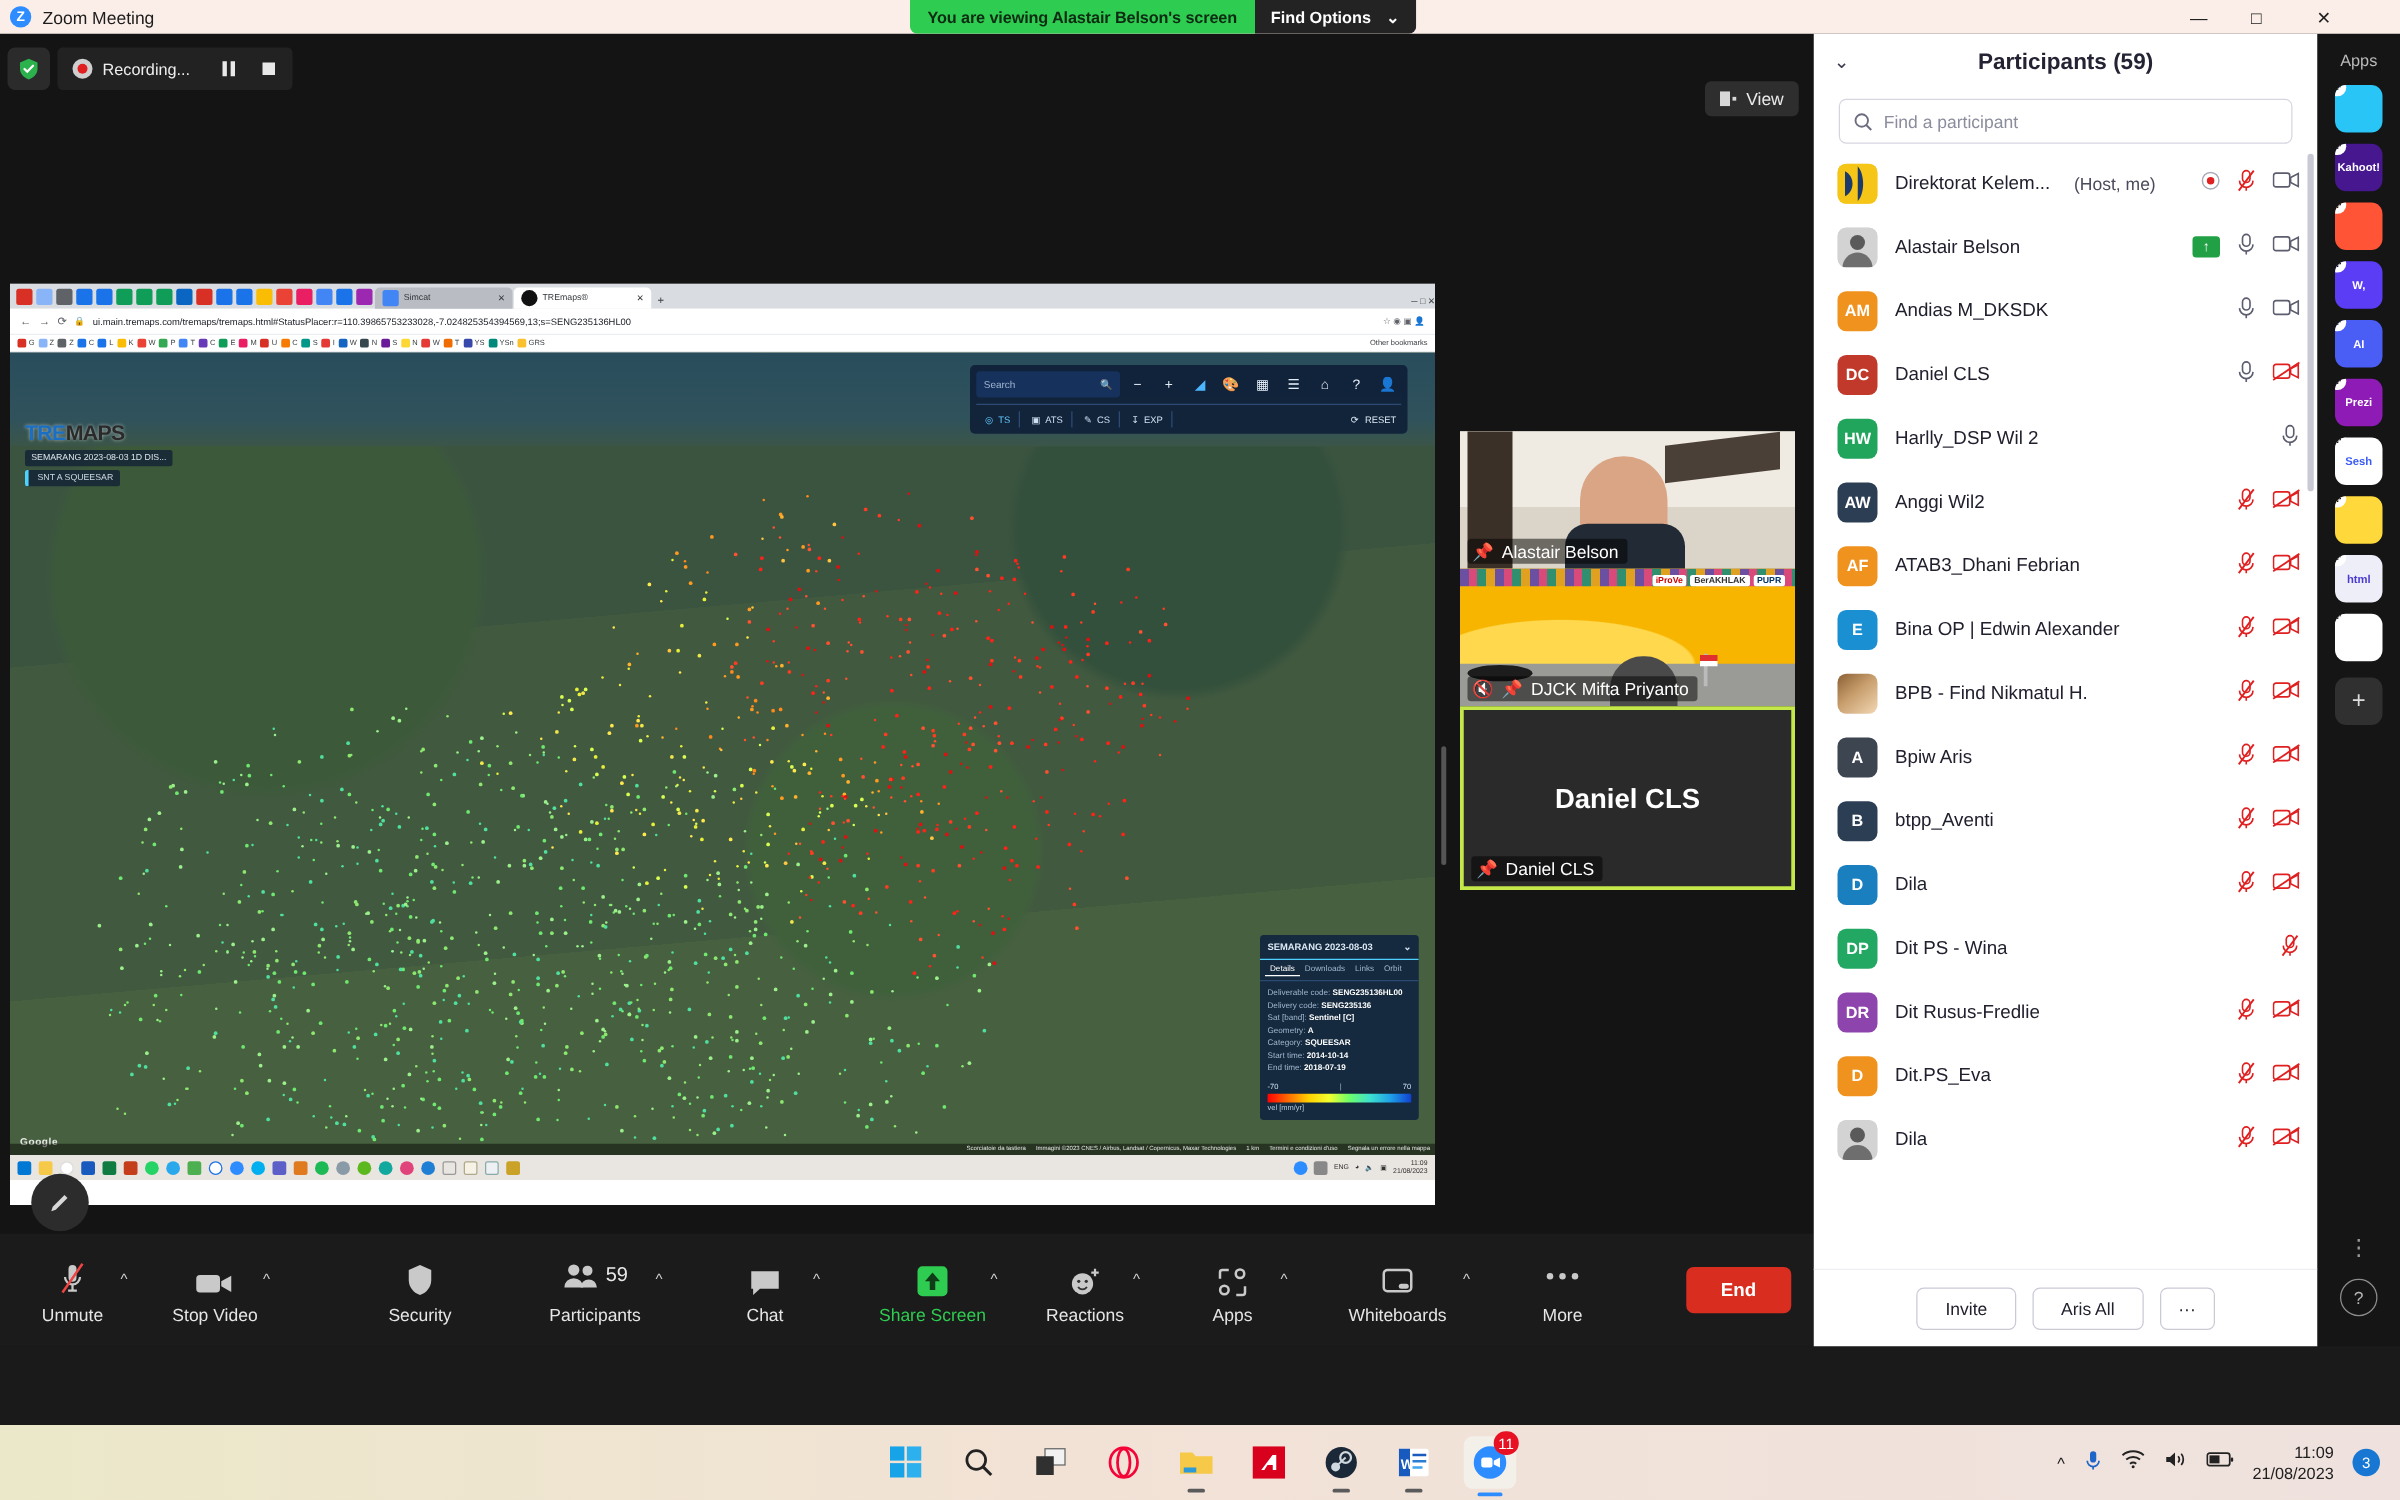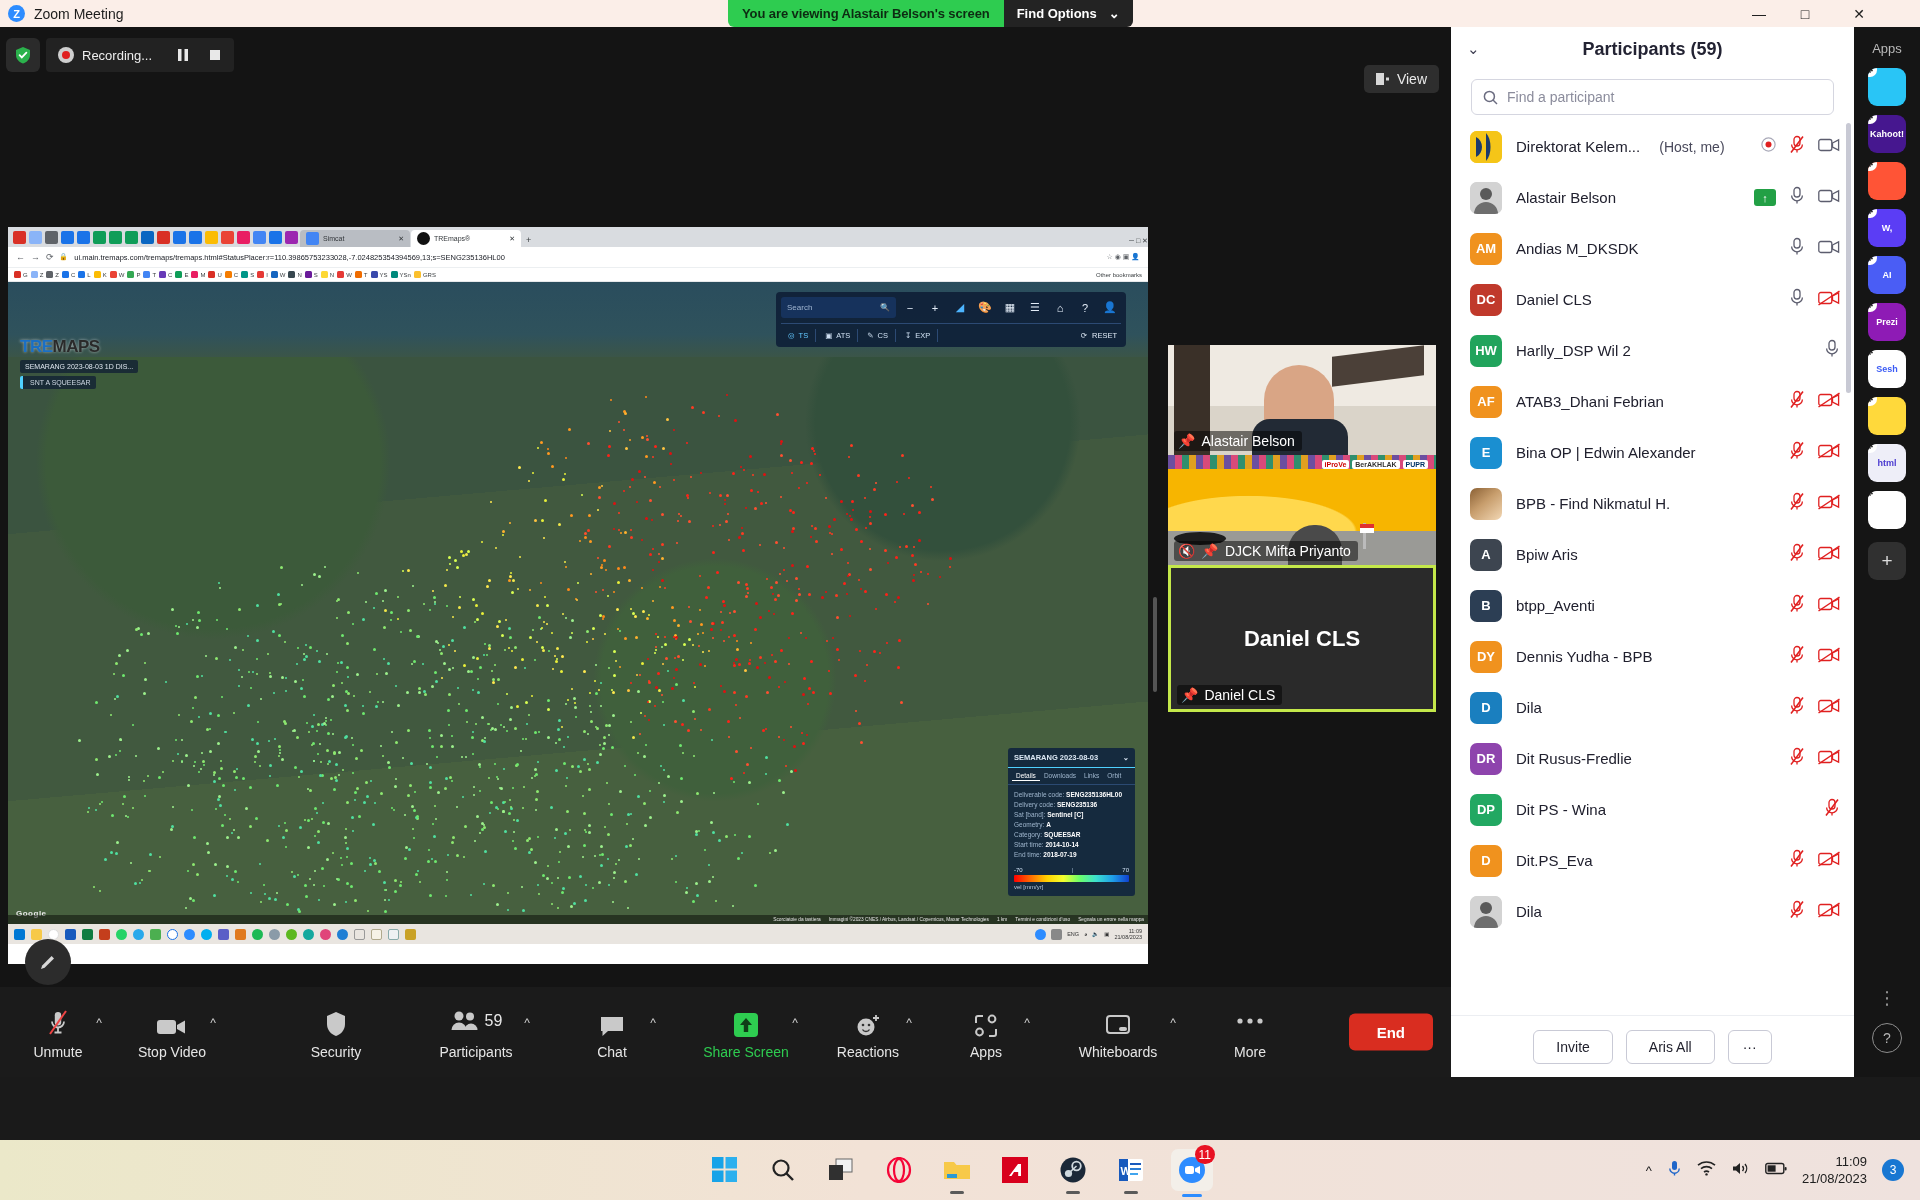--- a/index.html
+++ b/index.html
@@ -2141,20 +2141,37 @@
         <span class="pname">Harlly_DSP Wil 2</span>
         <span class="picons">
           <span><svg width="16" height="19" viewBox="0 0 16 19">
               <rect x="5" y="1.5" width="6" height="9.5" rx="3" fill="none" stroke="#5c5d6e" stroke-width="1.3"></rect>
               <path d="M2.6 9.5 a5.4 5.4 0 0 0 10.8 0" stroke="#5c5d6e" stroke-width="1.3" fill="none"></path>
               <line x1="8" y1="15" x2="8" y2="17.6" stroke="#5c5d6e" stroke-width="1.3"></line>
             </svg></span>
         </span>
       </div>
       <div class="prow">
+        <div class="pav" style="background:#2c3e54">AW</div>
+        <span class="pname">Anggi Wil2</span>
+        <span class="picons">
+          <span><svg width="16" height="19" viewBox="0 0 16 19">
+              <rect x="5" y="1.5" width="6" height="9.5" rx="3" fill="none" stroke="#e02020" stroke-width="1.3"></rect>
+              <path d="M2.6 9.5 a5.4 5.4 0 0 0 10.8 0" stroke="#e02020" stroke-width="1.3" fill="none"></path>
+              <line x1="8" y1="15" x2="8" y2="17.6" stroke="#e02020" stroke-width="1.3"></line>
+              <line x1="2" y1="17.5" x2="14" y2="1.5" stroke="#e02020" stroke-width="1.5"></line>
+            </svg></span>
+          <span><svg width="22" height="16" viewBox="0 0 22 16">
+              <rect x="0.8" y="2.5" width="13" height="11" rx="2" fill="none" stroke="#e02020" stroke-width="1.3"></rect>
+              <path d="M14.5 6 L20.6 2.8 V13.2 L14.5 10 Z" fill="none" stroke="#e02020" stroke-width="1.3"></path>
+              <line x1="0.5" y1="15" x2="21.5" y2="1" stroke="#e02020" stroke-width="1.5"></line>
+            </svg></span>
+        </span>
+      </div>
+      <div class="prow">
         <div class="pav" style="background:#f0921e">AF</div>
         <span class="pname">ATAB3_Dhani Febrian</span>
         <span class="picons">
           <span><svg width="16" height="19" viewBox="0 0 16 19">
               <rect x="5" y="1.5" width="6" height="9.5" rx="3" fill="none" stroke="#e02020" stroke-width="1.3"></rect>
               <path d="M2.6 9.5 a5.4 5.4 0 0 0 10.8 0" stroke="#e02020" stroke-width="1.3" fill="none"></path>
               <line x1="8" y1="15" x2="8" y2="17.6" stroke="#e02020" stroke-width="1.3"></line>
               <line x1="2" y1="17.5" x2="14" y2="1.5" stroke="#e02020" stroke-width="1.5"></line>
             </svg></span>
           <span><svg width="22" height="16" viewBox="0 0 22 16">
@@ -2226,79 +2243,62 @@
               <line x1="2" y1="17.5" x2="14" y2="1.5" stroke="#e02020" stroke-width="1.5"></line>
             </svg></span>
           <span><svg width="22" height="16" viewBox="0 0 22 16">
               <rect x="0.8" y="2.5" width="13" height="11" rx="2" fill="none" stroke="#e02020" stroke-width="1.3"></rect>
               <path d="M14.5 6 L20.6 2.8 V13.2 L14.5 10 Z" fill="none" stroke="#e02020" stroke-width="1.3"></path>
               <line x1="0.5" y1="15" x2="21.5" y2="1" stroke="#e02020" stroke-width="1.5"></line>
             </svg></span>
         </span>
       </div>
       <div class="prow">
-        <div class="pav" style="background:#f0921e">DY</div>
-        <span class="pname">Dennis Yudha - BPB</span>
-        <span class="picons">
-          <span><svg width="16" height="19" viewBox="0 0 16 19">
-              <rect x="5" y="1.5" width="6" height="9.5" rx="3" fill="none" stroke="#e02020" stroke-width="1.3"></rect>
-              <path d="M2.6 9.5 a5.4 5.4 0 0 0 10.8 0" stroke="#e02020" stroke-width="1.3" fill="none"></path>
-              <line x1="8" y1="15" x2="8" y2="17.6" stroke="#e02020" stroke-width="1.3"></line>
-              <line x1="2" y1="17.5" x2="14" y2="1.5" stroke="#e02020" stroke-width="1.5"></line>
-            </svg></span>
-          <span><svg width="22" height="16" viewBox="0 0 22 16">
-              <rect x="0.8" y="2.5" width="13" height="11" rx="2" fill="none" stroke="#e02020" stroke-width="1.3"></rect>
-              <path d="M14.5 6 L20.6 2.8 V13.2 L14.5 10 Z" fill="none" stroke="#e02020" stroke-width="1.3"></path>
-              <line x1="0.5" y1="15" x2="21.5" y2="1" stroke="#e02020" stroke-width="1.5"></line>
-            </svg></span>
-        </span>
-      </div>
-      <div class="prow">
         <div class="pav" style="background:#1a7fbf">D</div>
         <span class="pname">Dila</span>
         <span class="picons">
           <span><svg width="16" height="19" viewBox="0 0 16 19">
               <rect x="5" y="1.5" width="6" height="9.5" rx="3" fill="none" stroke="#e02020" stroke-width="1.3"></rect>
               <path d="M2.6 9.5 a5.4 5.4 0 0 0 10.8 0" stroke="#e02020" stroke-width="1.3" fill="none"></path>
               <line x1="8" y1="15" x2="8" y2="17.6" stroke="#e02020" stroke-width="1.3"></line>
               <line x1="2" y1="17.5" x2="14" y2="1.5" stroke="#e02020" stroke-width="1.5"></line>
             </svg></span>
           <span><svg width="22" height="16" viewBox="0 0 22 16">
               <rect x="0.8" y="2.5" width="13" height="11" rx="2" fill="none" stroke="#e02020" stroke-width="1.3"></rect>
               <path d="M14.5 6 L20.6 2.8 V13.2 L14.5 10 Z" fill="none" stroke="#e02020" stroke-width="1.3"></path>
               <line x1="0.5" y1="15" x2="21.5" y2="1" stroke="#e02020" stroke-width="1.5"></line>
+            </svg></span>
+        </span>
+      </div>
+      <div class="prow">
+        <div class="pav" style="background:#22a862">DP</div>
+        <span class="pname">Dit PS - Wina</span>
+        <span class="picons">
+          <span><svg width="16" height="19" viewBox="0 0 16 19">
+              <rect x="5" y="1.5" width="6" height="9.5" rx="3" fill="none" stroke="#e02020" stroke-width="1.3"></rect>
+              <path d="M2.6 9.5 a5.4 5.4 0 0 0 10.8 0" stroke="#e02020" stroke-width="1.3" fill="none"></path>
+              <line x1="8" y1="15" x2="8" y2="17.6" stroke="#e02020" stroke-width="1.3"></line>
+              <line x1="2" y1="17.5" x2="14" y2="1.5" stroke="#e02020" stroke-width="1.5"></line>
             </svg></span>
         </span>
       </div>
       <div class="prow">
         <div class="pav" style="background:#8e44ad">DR</div>
         <span class="pname">Dit Rusus-Fredlie</span>
         <span class="picons">
           <span><svg width="16" height="19" viewBox="0 0 16 19">
               <rect x="5" y="1.5" width="6" height="9.5" rx="3" fill="none" stroke="#e02020" stroke-width="1.3"></rect>
               <path d="M2.6 9.5 a5.4 5.4 0 0 0 10.8 0" stroke="#e02020" stroke-width="1.3" fill="none"></path>
               <line x1="8" y1="15" x2="8" y2="17.6" stroke="#e02020" stroke-width="1.3"></line>
               <line x1="2" y1="17.5" x2="14" y2="1.5" stroke="#e02020" stroke-width="1.5"></line>
             </svg></span>
           <span><svg width="22" height="16" viewBox="0 0 22 16">
               <rect x="0.8" y="2.5" width="13" height="11" rx="2" fill="none" stroke="#e02020" stroke-width="1.3"></rect>
               <path d="M14.5 6 L20.6 2.8 V13.2 L14.5 10 Z" fill="none" stroke="#e02020" stroke-width="1.3"></path>
               <line x1="0.5" y1="15" x2="21.5" y2="1" stroke="#e02020" stroke-width="1.5"></line>
-            </svg></span>
-        </span>
-      </div>
-      <div class="prow">
-        <div class="pav" style="background:#22a862">DP</div>
-        <span class="pname">Dit PS - Wina</span>
-        <span class="picons">
-          <span><svg width="16" height="19" viewBox="0 0 16 19">
-              <rect x="5" y="1.5" width="6" height="9.5" rx="3" fill="none" stroke="#e02020" stroke-width="1.3"></rect>
-              <path d="M2.6 9.5 a5.4 5.4 0 0 0 10.8 0" stroke="#e02020" stroke-width="1.3" fill="none"></path>
-              <line x1="8" y1="15" x2="8" y2="17.6" stroke="#e02020" stroke-width="1.3"></line>
-              <line x1="2" y1="17.5" x2="14" y2="1.5" stroke="#e02020" stroke-width="1.5"></line>
             </svg></span>
         </span>
       </div>
       <div class="prow">
         <div class="pav" style="background:#f0921e">D</div>
         <span class="pname">Dit.PS_Eva</span>
         <span class="picons">
           <span><svg width="16" height="19" viewBox="0 0 16 19">
               <rect x="5" y="1.5" width="6" height="9.5" rx="3" fill="none" stroke="#e02020" stroke-width="1.3"></rect>
               <path d="M2.6 9.5 a5.4 5.4 0 0 0 10.8 0" stroke="#e02020" stroke-width="1.3" fill="none"></path>

